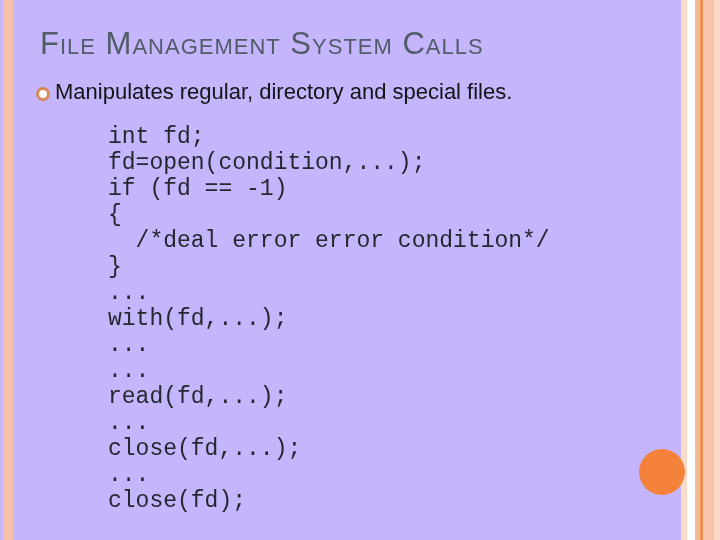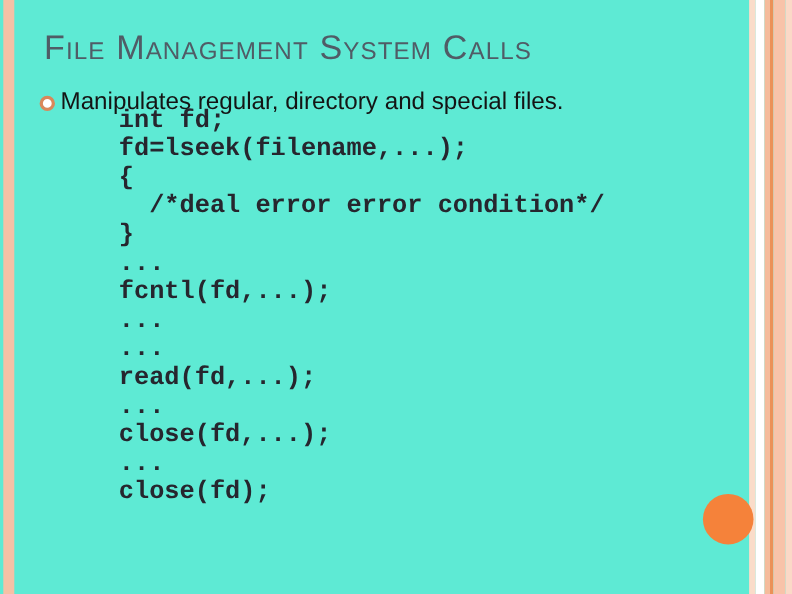--- a/index.html
+++ b/index.html
@@ -4,21 +4,21 @@
 <style>
   html, body {
     margin: 0;
     padding: 0;
     background: #ffffff;
   }
   #slide {
     position: relative;
     width: 720px;
     height: 540px;
-    background: #5eead4;
+    background: #c4b5fd;
     overflow: hidden;
     font-family: "Liberation Sans", sans-serif;
   }
 
   
   .stripe-left {
     position: absolute;
     left: 3px; top: 0; bottom: 0;
     width: 10px;
     background: #f5c1a6;
@@ -75,26 +75,25 @@
     font-family: Liberation Sans, sans-serif;
     font-size: 22px;
     line-height: 32px;
     color: #141414;
     white-space: nowrap;
   }
 
   
   .code-block {
     position: absolute;
-    left: 108px; top: 96px;
+    left: 108px; top: 124px;
     font-family: "Liberation Mono", "DejaVu Sans Mono", monospace;
     font-size: 23px;
     line-height: 26px;
     color: #26262e;
-    font-weight: bold;
   }
   .code-line {
     white-space: pre;
     height: 26px;
   }
 </style>
 </head>
 <body>
 
 <div id="slide">
@@ -112,26 +111,27 @@
 
   <div class="title">File Management System Calls</div>
 
   <div class="bullet-item">
     <span class="bullet-ring"></span>
     <span class="bullet-text">Manipulates regular, directory and special files.</span>
   </div>
 
   <div class="code-block">
     <div class="code-line">int fd;</div>
-    <div class="code-line">fd=lseek(filename,...);</div>
+    <div class="code-line">fd=open(condition,...);</div>
+    <div class="code-line">if (fd == -1)</div>
     <div class="code-line">{</div>
     <div class="code-line">  /*deal error error condition*/</div>
     <div class="code-line">}</div>
     <div class="code-line">...</div>
-    <div class="code-line">fcntl(fd,...);</div>
+    <div class="code-line">with(fd,...);</div>
     <div class="code-line">...</div>
     <div class="code-line">...</div>
     <div class="code-line">read(fd,...);</div>
     <div class="code-line">...</div>
     <div class="code-line">close(fd,...);</div>
     <div class="code-line">...</div>
     <div class="code-line">close(fd);</div>
   </div>
 
 </div>

